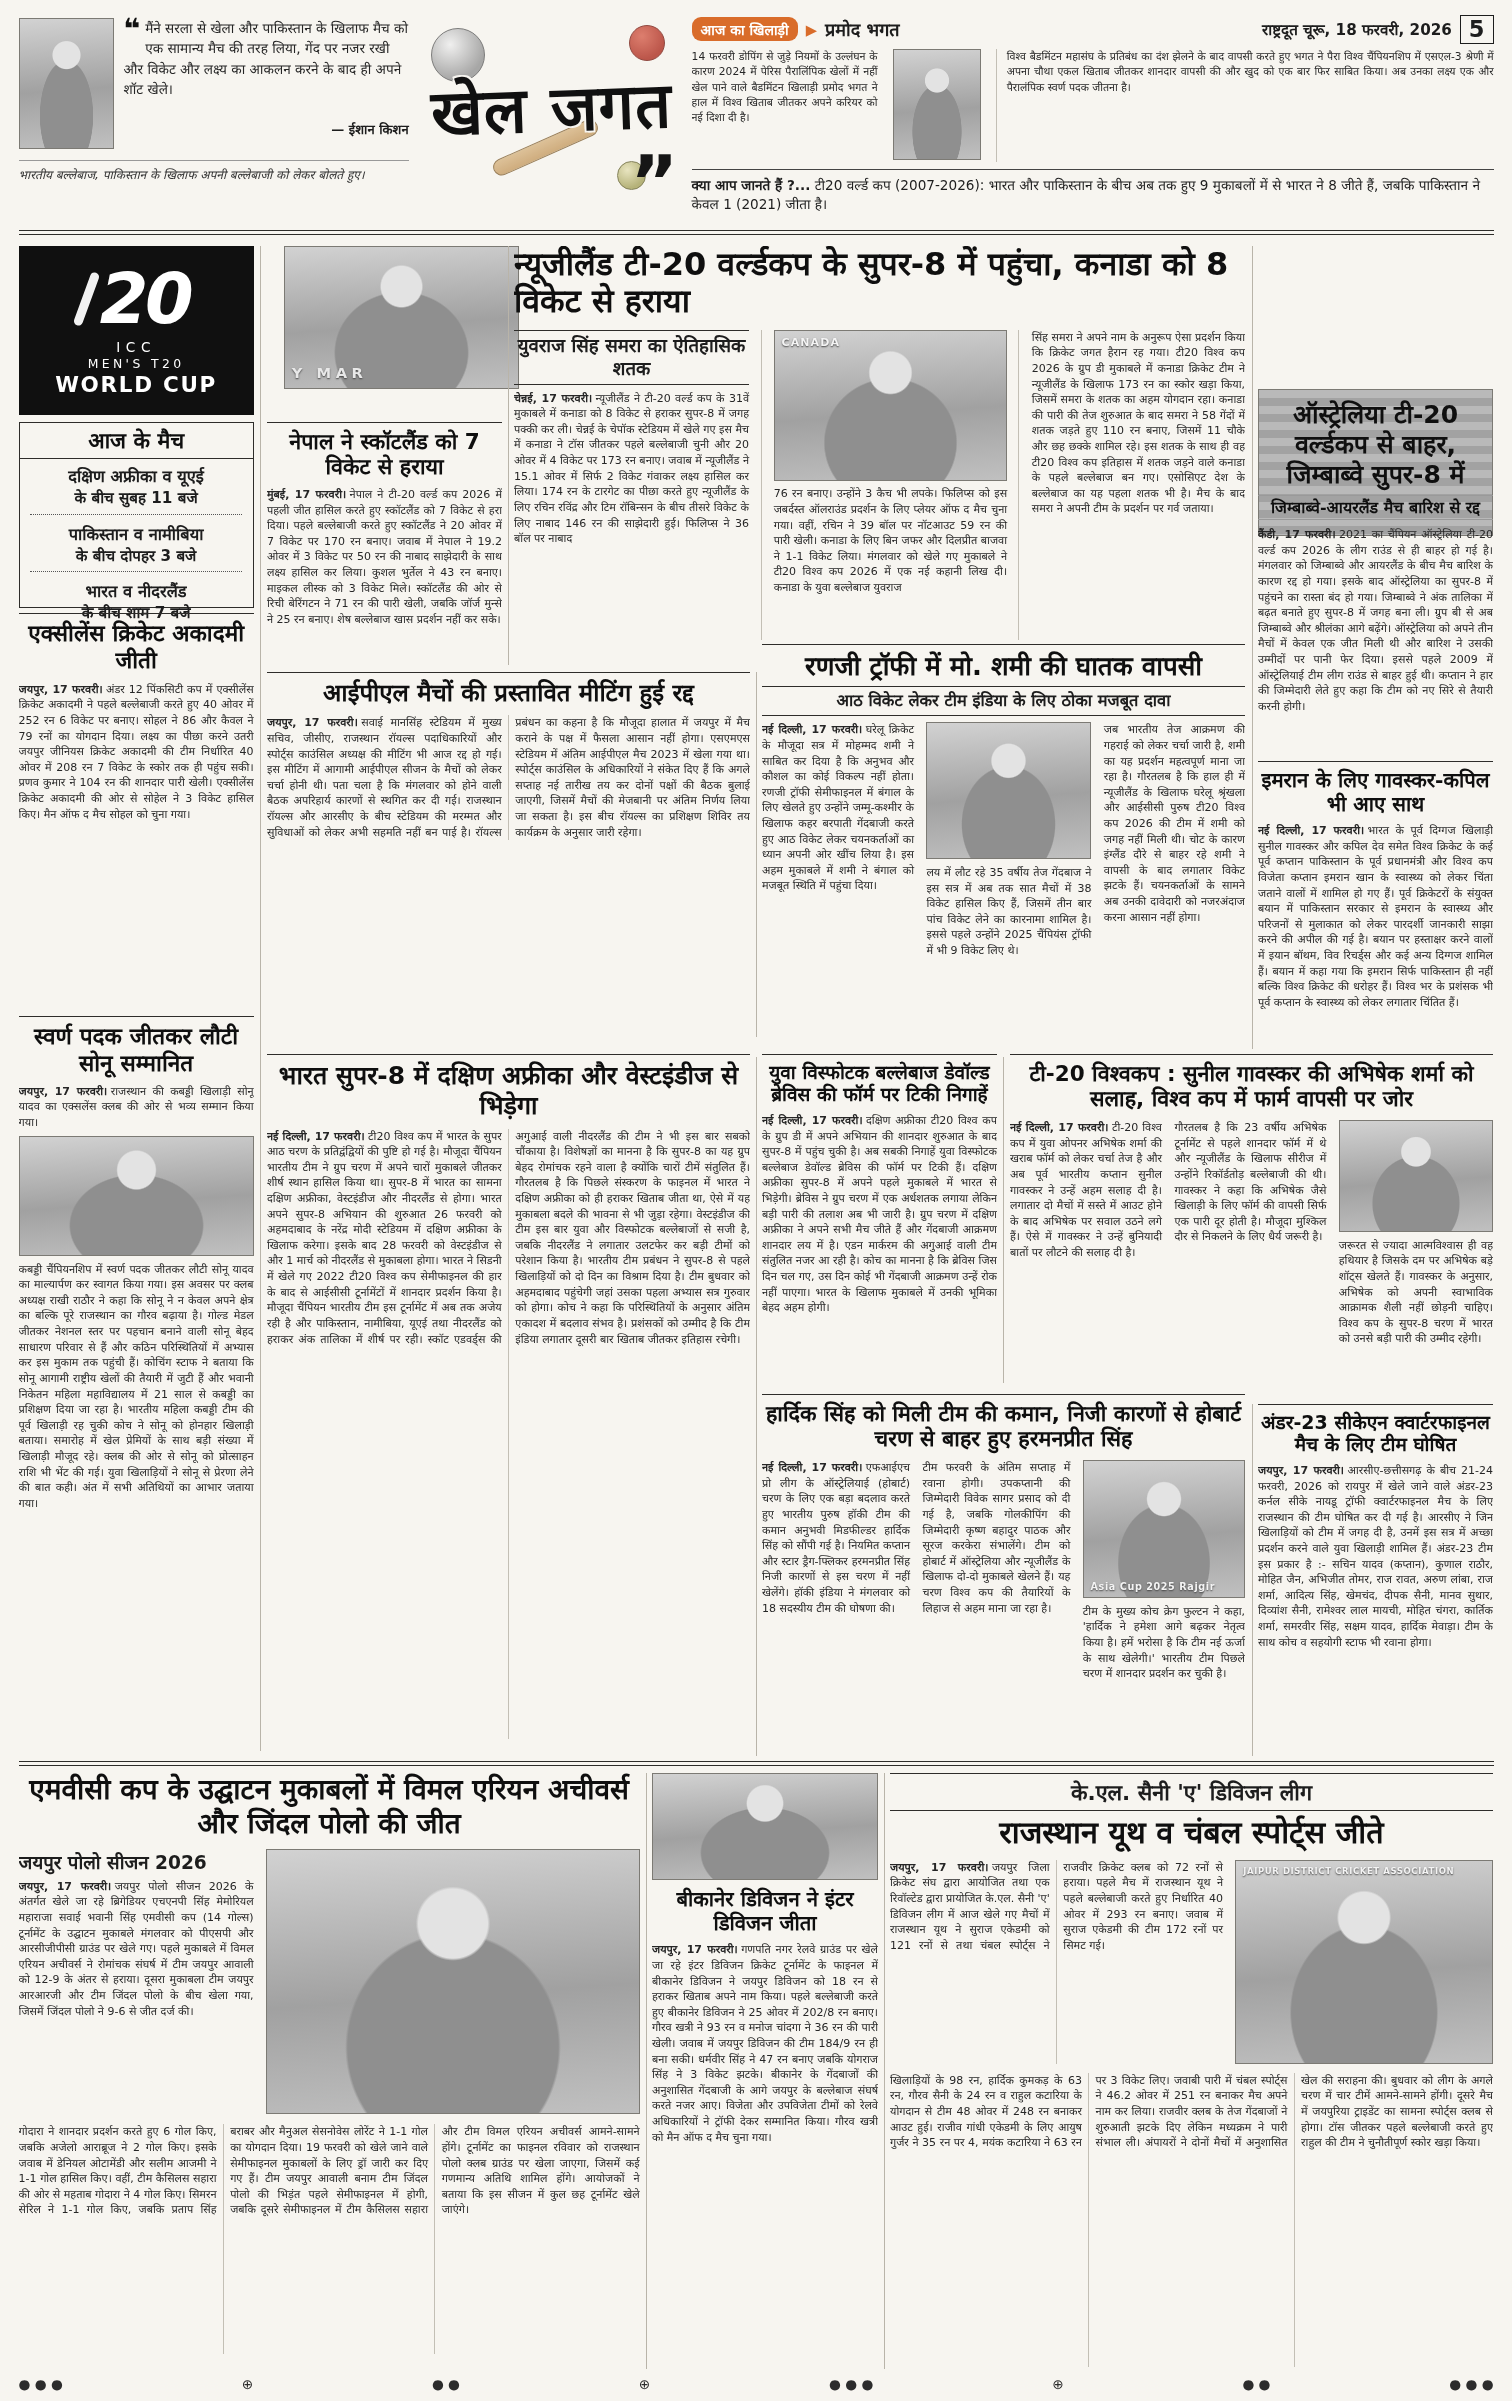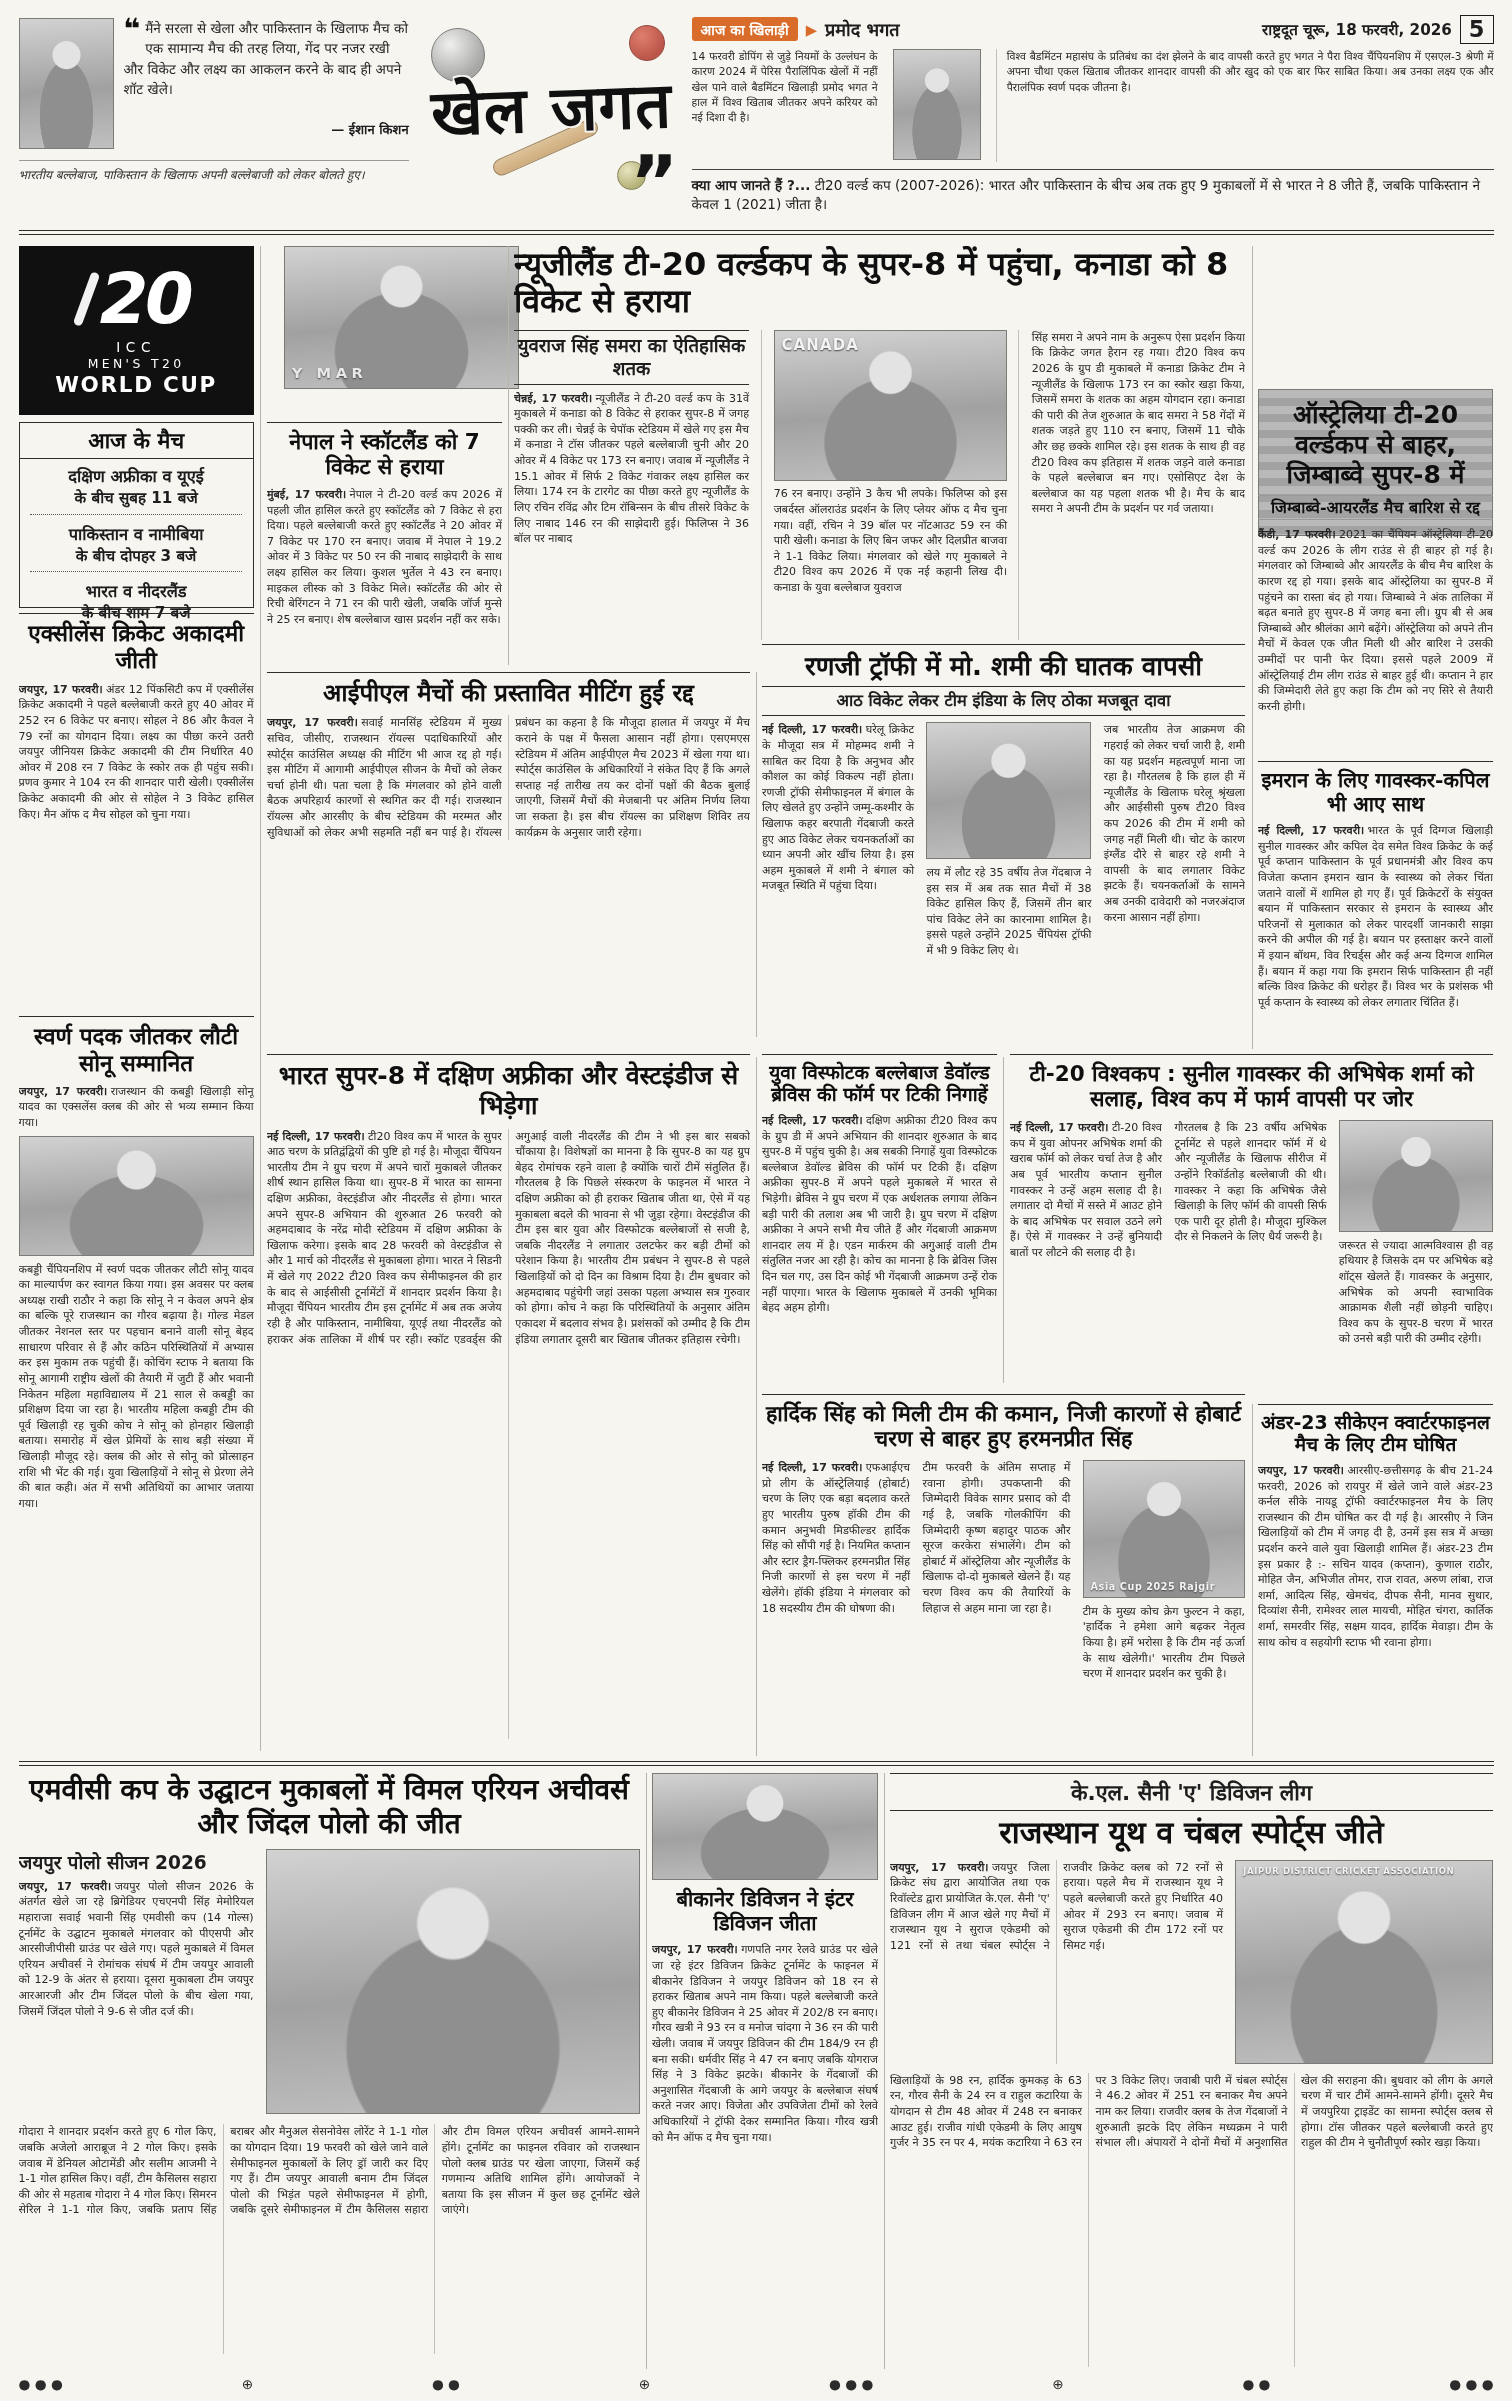--- a/index.html
+++ b/index.html
@@ -16,25 +16,25 @@
   .cols3{column-count:3;column-gap:13.6px;column-rule:0.6px solid #c3bfb5}
   .sec{border-top:1.1px solid #2e2d2a;padding-top:5.6px}
   .vr{position:absolute;width:0.6px;background:#b9b4a9}
   .hr2{position:absolute;height:4.5px;border-top:1.1px solid #2e2d2a;border-bottom:1.1px solid #2e2d2a}
   .photo{position:relative;border:0.6px solid #7c7a74;overflow:hidden;
     background:
       radial-gradient(circle at 50% 28%, #e3e3e3 0 13%, rgba(0,0,0,0) 14%),
       radial-gradient(ellipse at 50% 75%, #8f8f8f 0 40%, rgba(0,0,0,0) 41%),
       linear-gradient(176deg,#d2d2d2 0%,#a1a1a1 55%,#c0c0c0 100%)}
   .plabel{position:absolute;left:6.8px;top:5.6px;color:#f4f4f4;font-weight:700;
-          letter-spacing:1.1px;font-size:15px;text-shadow:0 0.6px 1.7px #444}
+          letter-spacing:1.1px;font-size:11px;text-shadow:0 0.6px 1.7px #444}
   .subhead{font-weight:700;text-align:center;border-top:1.1px solid #2e2d2a;border-bottom:1.1px solid #2e2d2a;
            padding:3.4px 2.3px;line-height:1.25}
   .pill{display:inline-block;background:#d96c2a;color:#fff;font-weight:700;font-size:14px;
-        padding:2.3px 9px;border-radius:3px}
+        padding:2.3px 9px;border-radius:9px}
   .matchsep{border-top:1.7px dotted #555;margin:5.6px 10.2px}
 </style>
 </head>
 <body>
 
 <div id="page">
 
   <div class="abs" style="left:18.6px;top:14.7px;width:1475px;height:190px">
 
     <div class="abs" style="left:0;top:3.4px;width:390px;height:184px">

